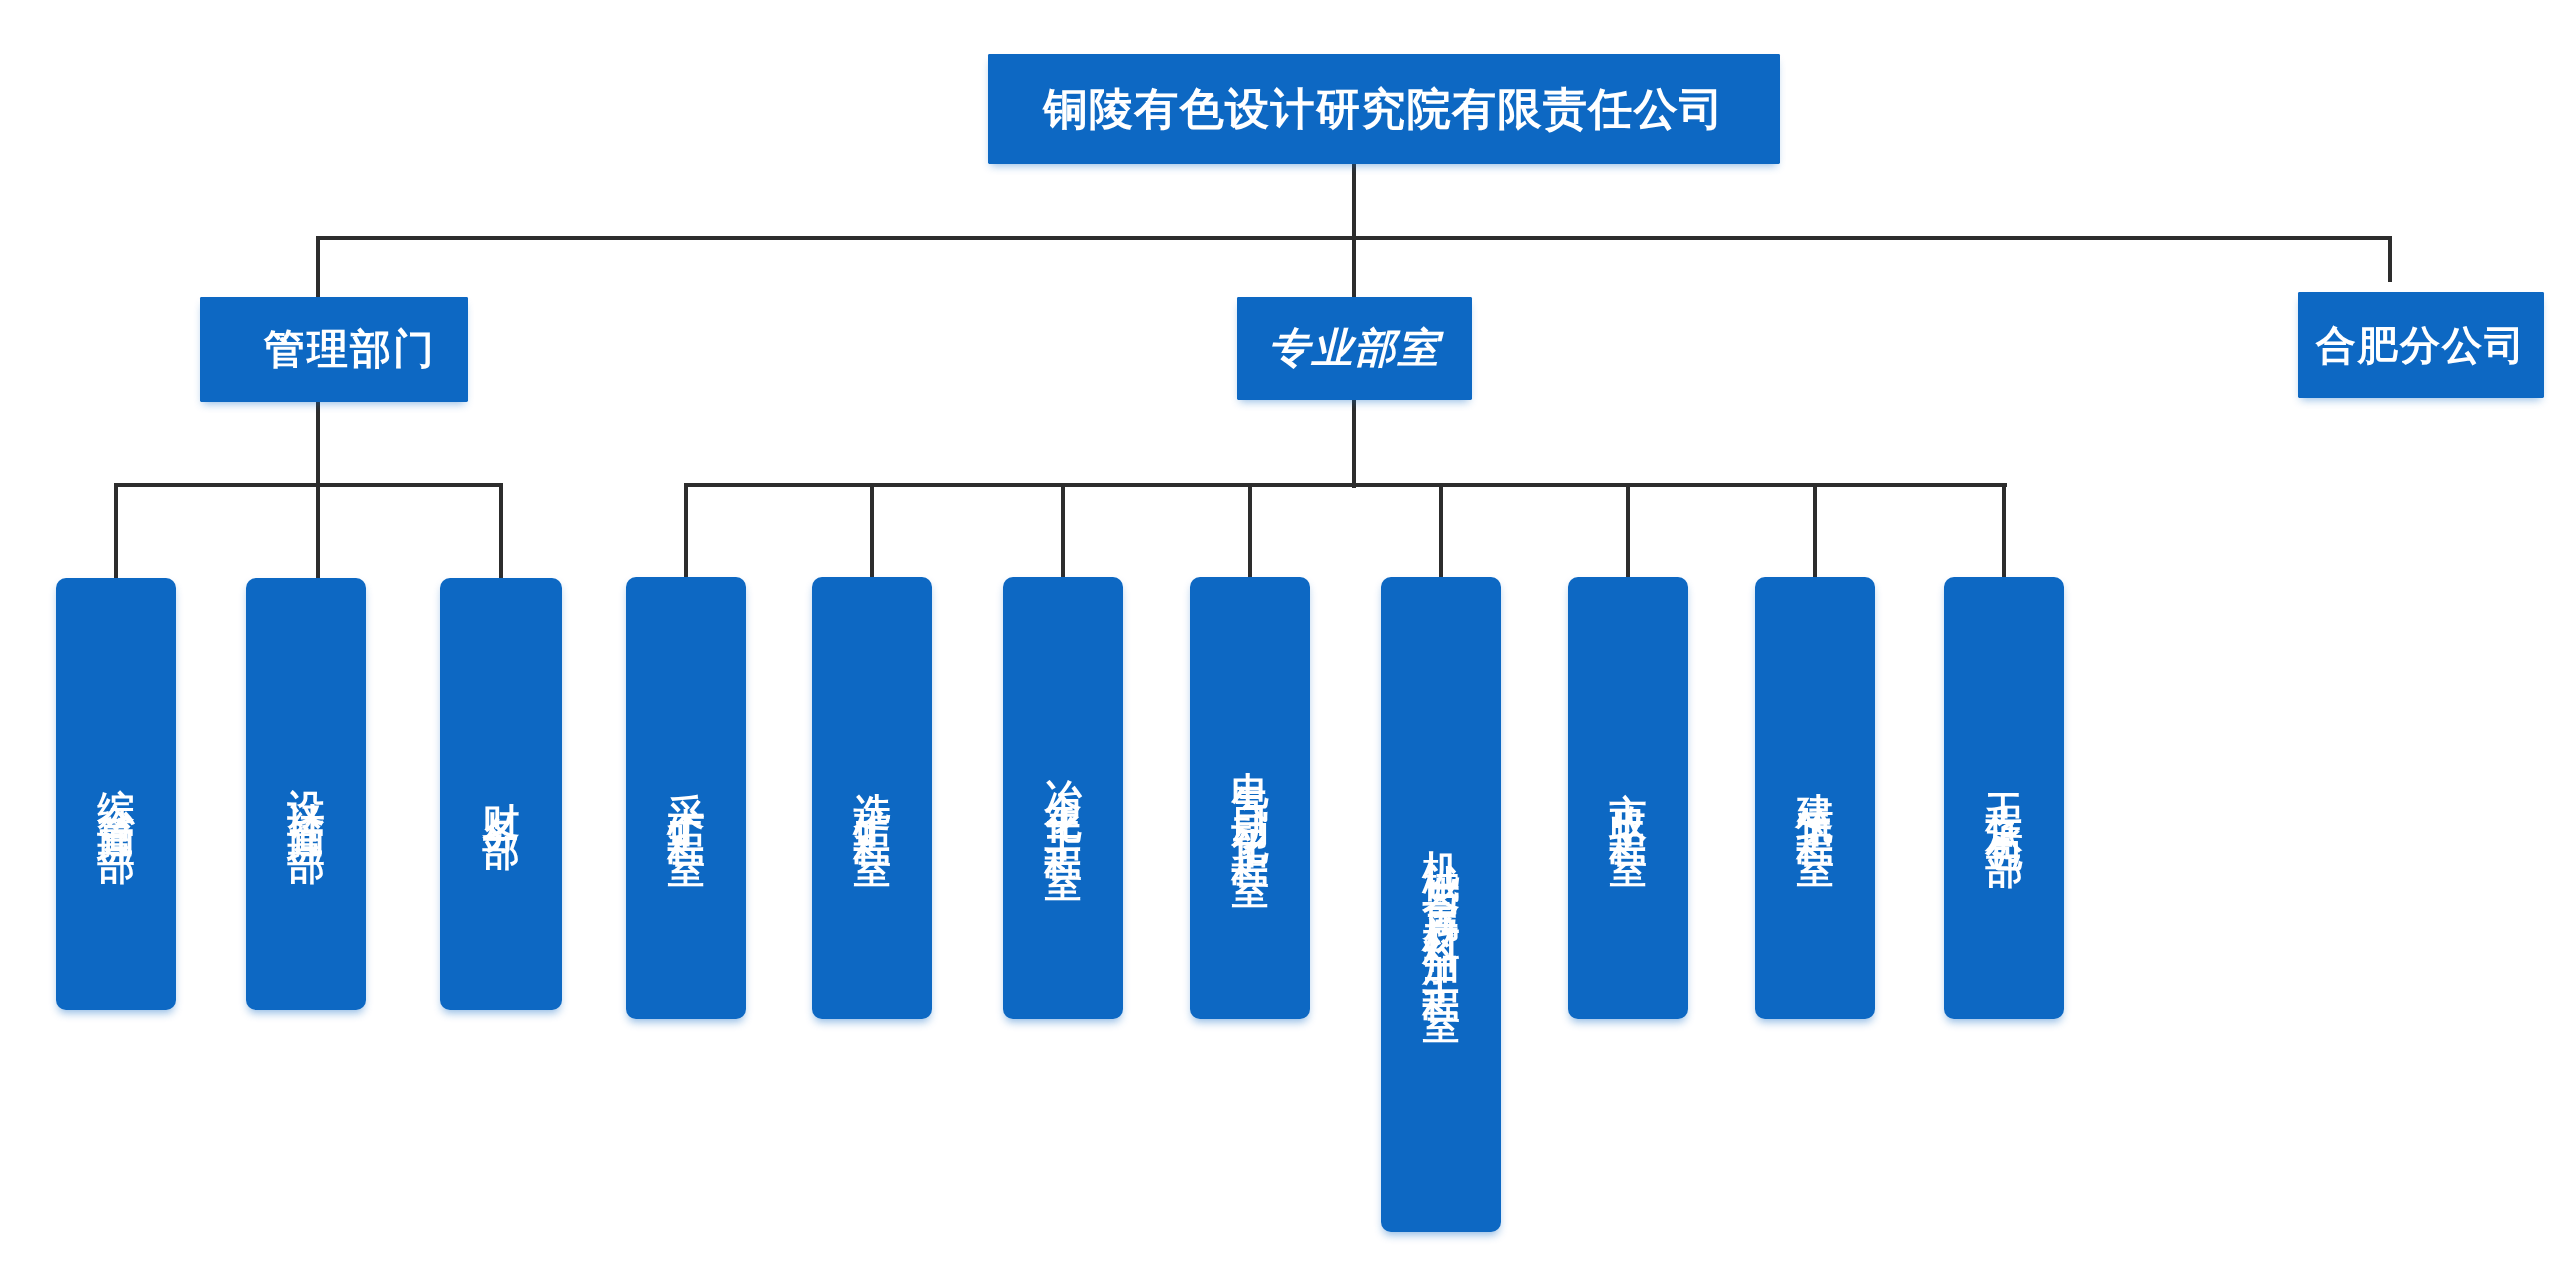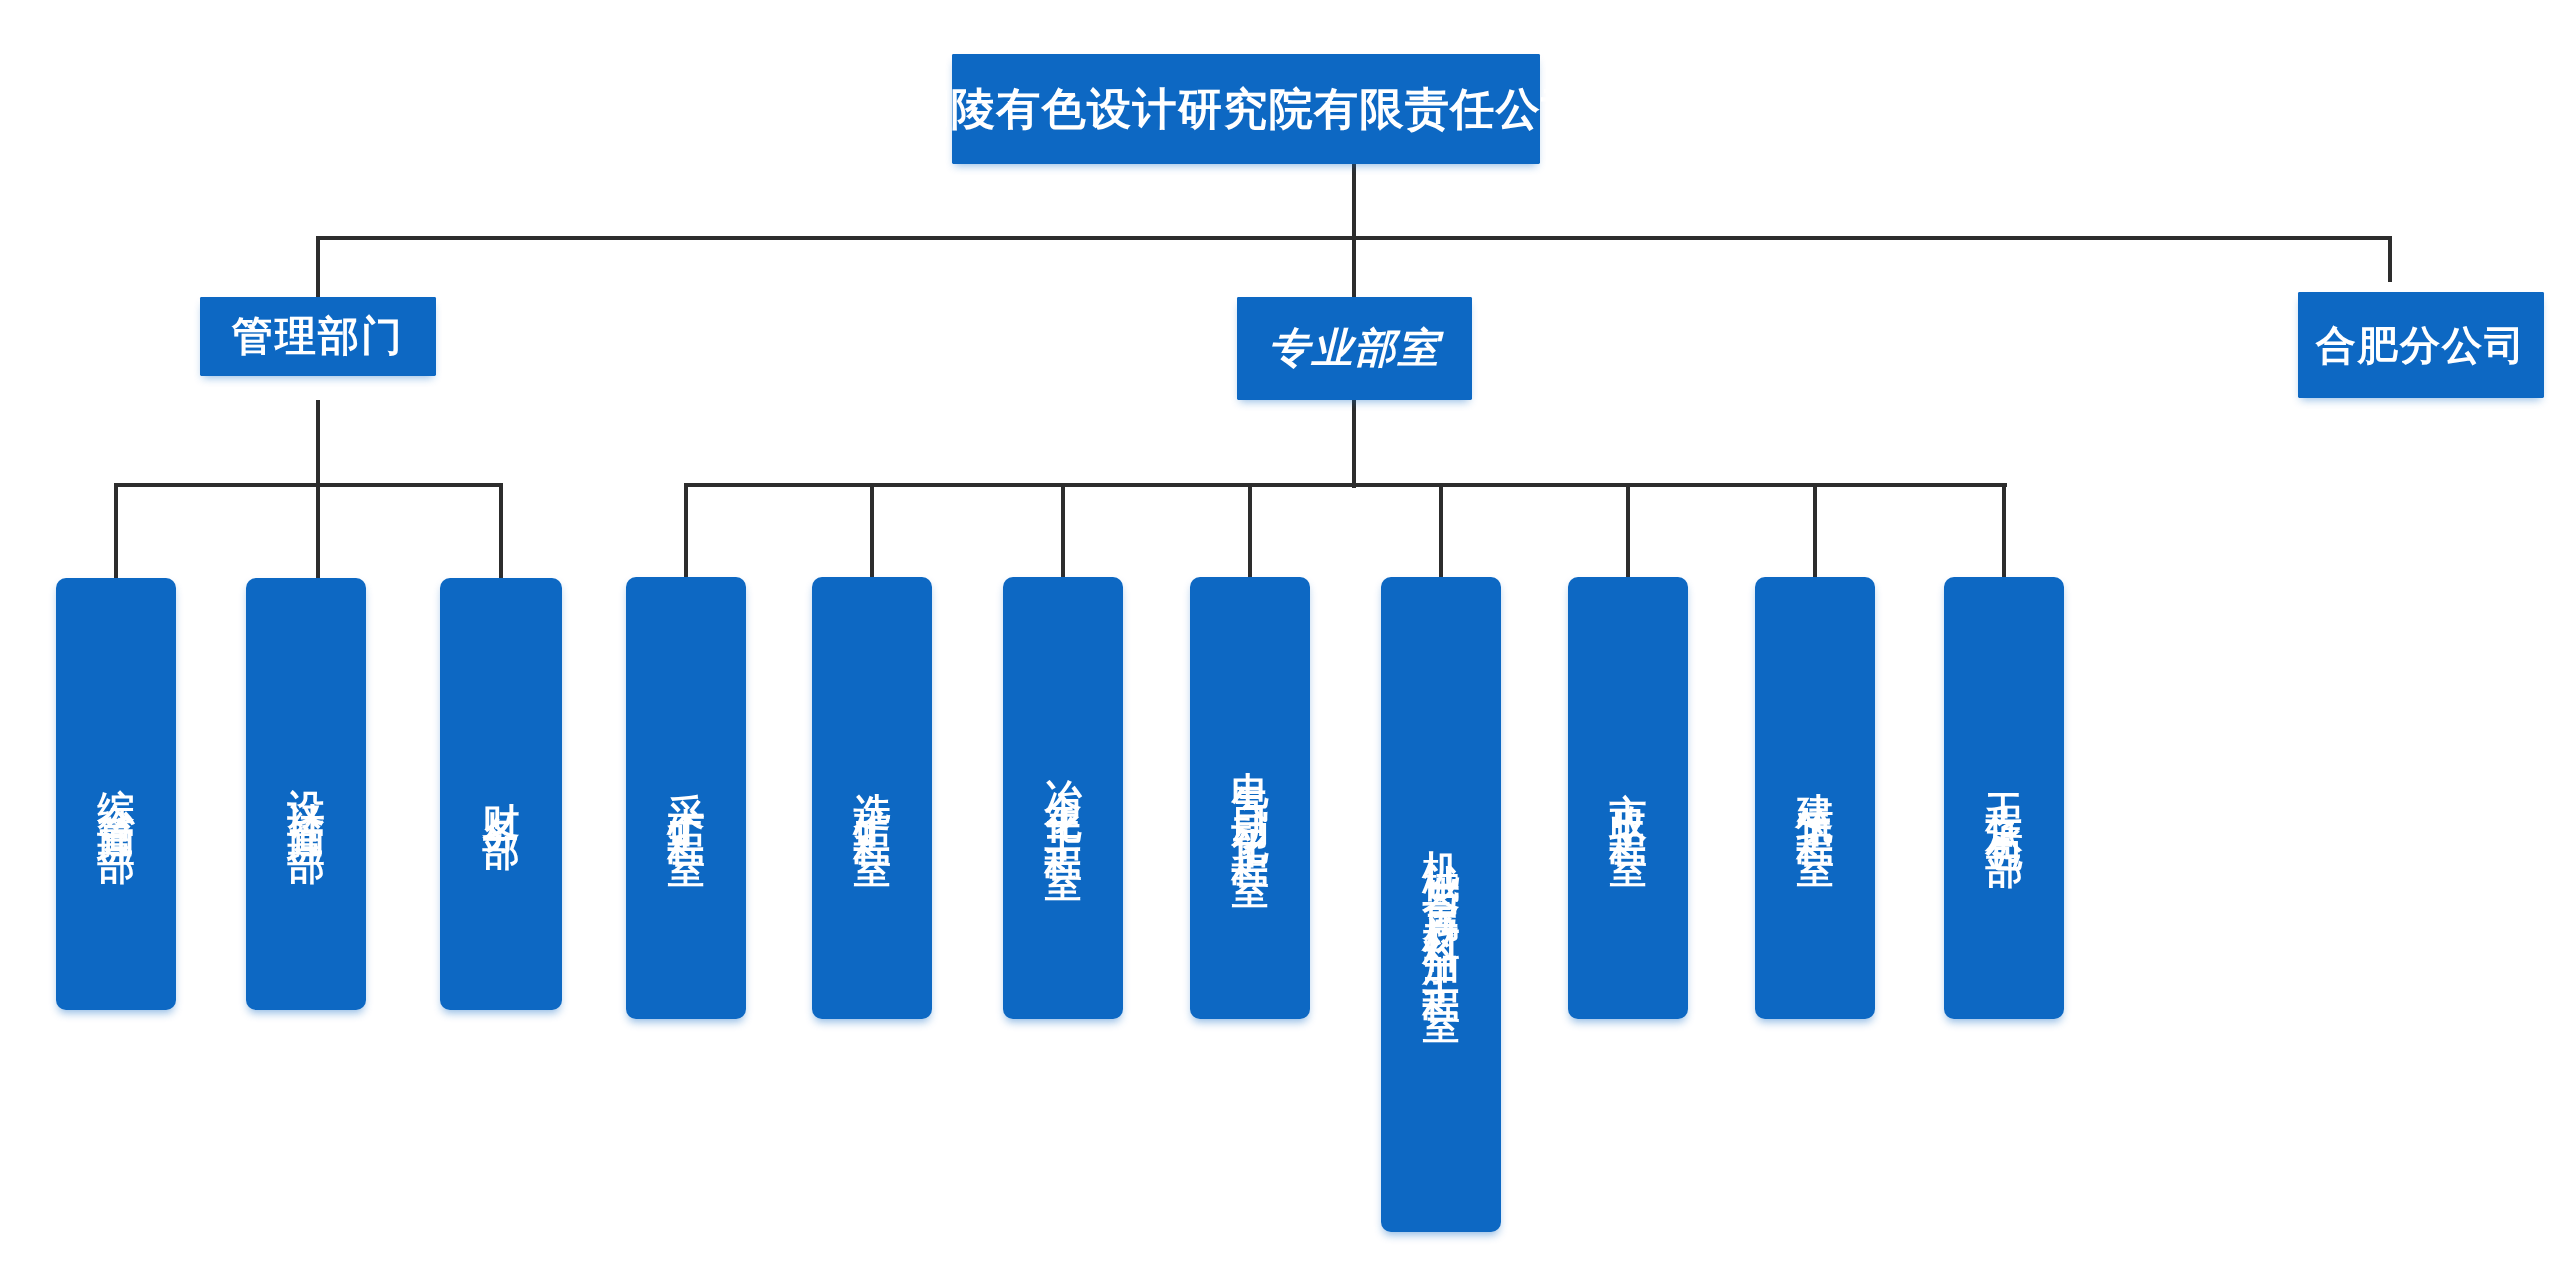--- a/index.html
+++ b/index.html
@@ -63,25 +63,25 @@
   <div class="ln h" style="left:684px;top:483px;width:1323px;"></div>
   <div class="ln v" style="left:684px;top:483px;height:95px;"></div>
   <div class="ln v" style="left:870px;top:483px;height:95px;"></div>
   <div class="ln v" style="left:1061px;top:483px;height:95px;"></div>
   <div class="ln v" style="left:1248px;top:483px;height:95px;"></div>
   <div class="ln v" style="left:1439px;top:483px;height:95px;"></div>
   <div class="ln v" style="left:1626px;top:483px;height:95px;"></div>
   <div class="ln v" style="left:1813px;top:483px;height:95px;"></div>
   <div class="ln v" style="left:2002px;top:483px;height:95px;"></div>
 
-  <div class="node level1" style="left:952px;top:54px;width:588px;height:110px;">
+  <div class="node level1" style="left:988px;top:54px;width:792px;height:110px;">
     <span class="htext root-t">铜陵有色设计研究院有限责任公司</span>
   </div>
 
-  <div class="node level1" style="left:200px;top:297px;width:236px;height:79px;">
+  <div class="node level1" style="left:200px;top:297px;width:236px;height:105px;padding-left:32px;">
     <span class="htext">管理部门</span>
   </div>
 
   <div class="node level1" style="left:1237px;top:297px;width:235px;height:103px;font-style:italic;">
     <span class="htext">专业部室</span>
   </div>
 
   <div class="node level1" style="left:2267px;top:292px;width:246px;height:106px;margin-left:31px;">
     <span class="htext small">合肥分公司</span>
   </div>

